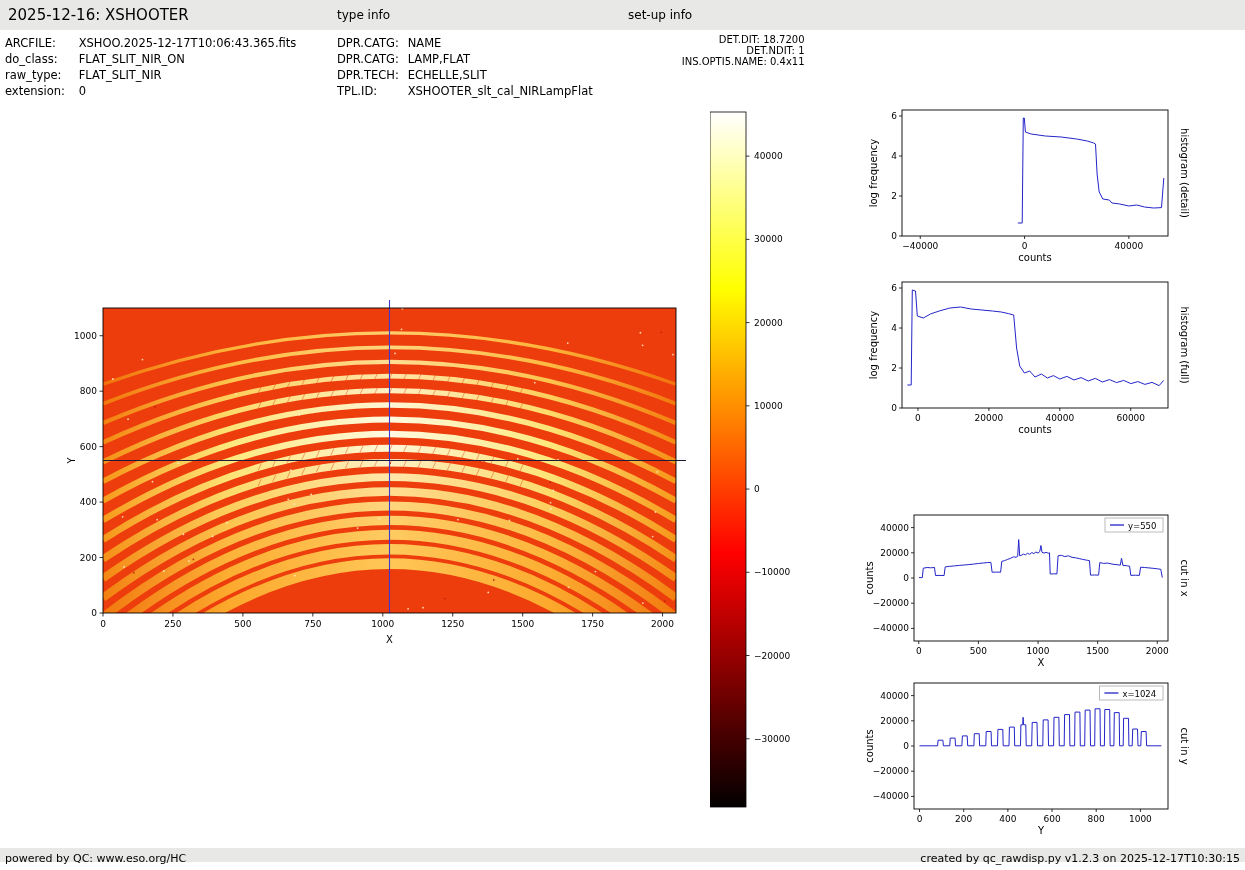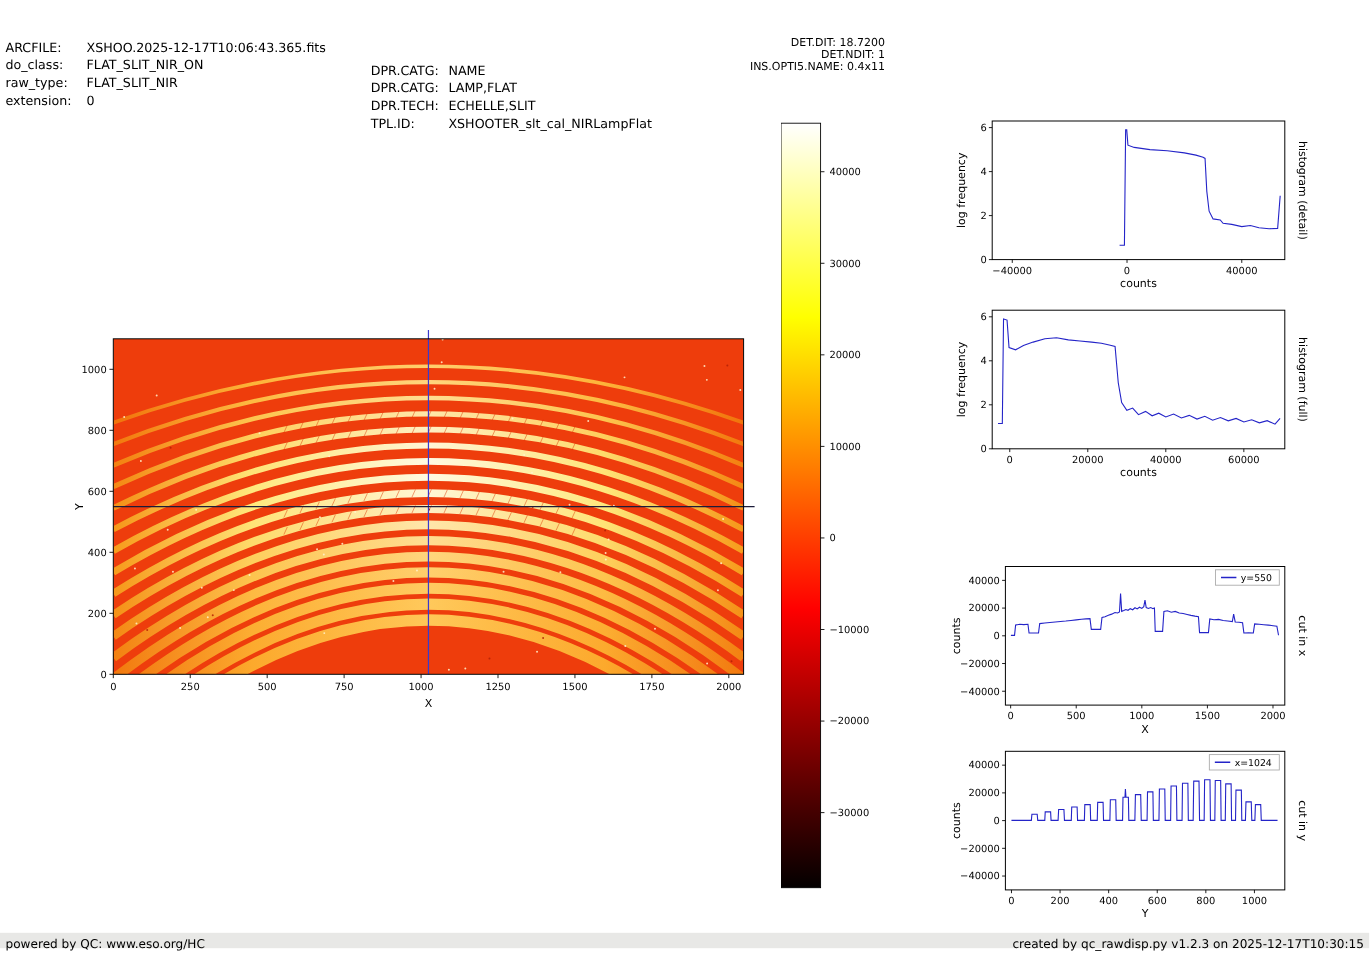--- a/index.html
+++ b/index.html
@@ -9,36 +9,41 @@
   .topbar .title{position:absolute;left:8px;top:0;line-height:30px;font-size:15px;}
   .topbar .sec{position:absolute;top:0;line-height:30px;font-size:12px;}
   .sec-type{left:337px;}
   .sec-setup{left:628px;}
   .meta-block{position:absolute;}
   .mrow{height:16px;font-size:11.5px;white-space:nowrap;}
   .mlabel{display:inline-block;}
   .file-block{left:5px;top:36px;}
   .file-block .mlabel{width:70px;}
   .type-block{left:337px;top:36px;}
-  .type-block .mlabel{width:67px;margin-top:21px;}
+  .type-block .mlabel{width:67px;}
   .setup-block{left:628px;top:34px;}
   .setup-block .mrow{height:11px;font-size:10px;text-align:right;}
   .setup-block .mlabel{width:132px;}
   .chart{position:absolute;}
   svg text{font-family:"DejaVu Sans","Liberation Sans",sans-serif;}
   .footer{position:absolute;left:0;top:848px;width:100%;height:14px;background:#e8e8e6;
           font-size:11px;line-height:22px;}
   .footer .fl{position:absolute;left:5px;}
   .footer .fr{position:absolute;right:5px;}
 </style>
 </head>
 <body>
 
 <div class="page">
 
+  <header class="topbar">
+    <span class="title">2025-12-16: XSHOOTER</span>
+    <span class="sec sec-type">type info</span>
+    <span class="sec sec-setup">set-up info</span>
+  </header>
 
   <section class="meta-block file-block">
     <div class="mrow">
       <span class="mlabel">ARCFILE:</span>
       <span class="mvalue">XSHOO.2025-12-17T10:06:43.365.fits</span>
     </div>
     <div class="mrow">
       <span class="mlabel">do_class:</span>
       <span class="mvalue">FLAT_SLIT_NIR_ON</span>
     </div>

